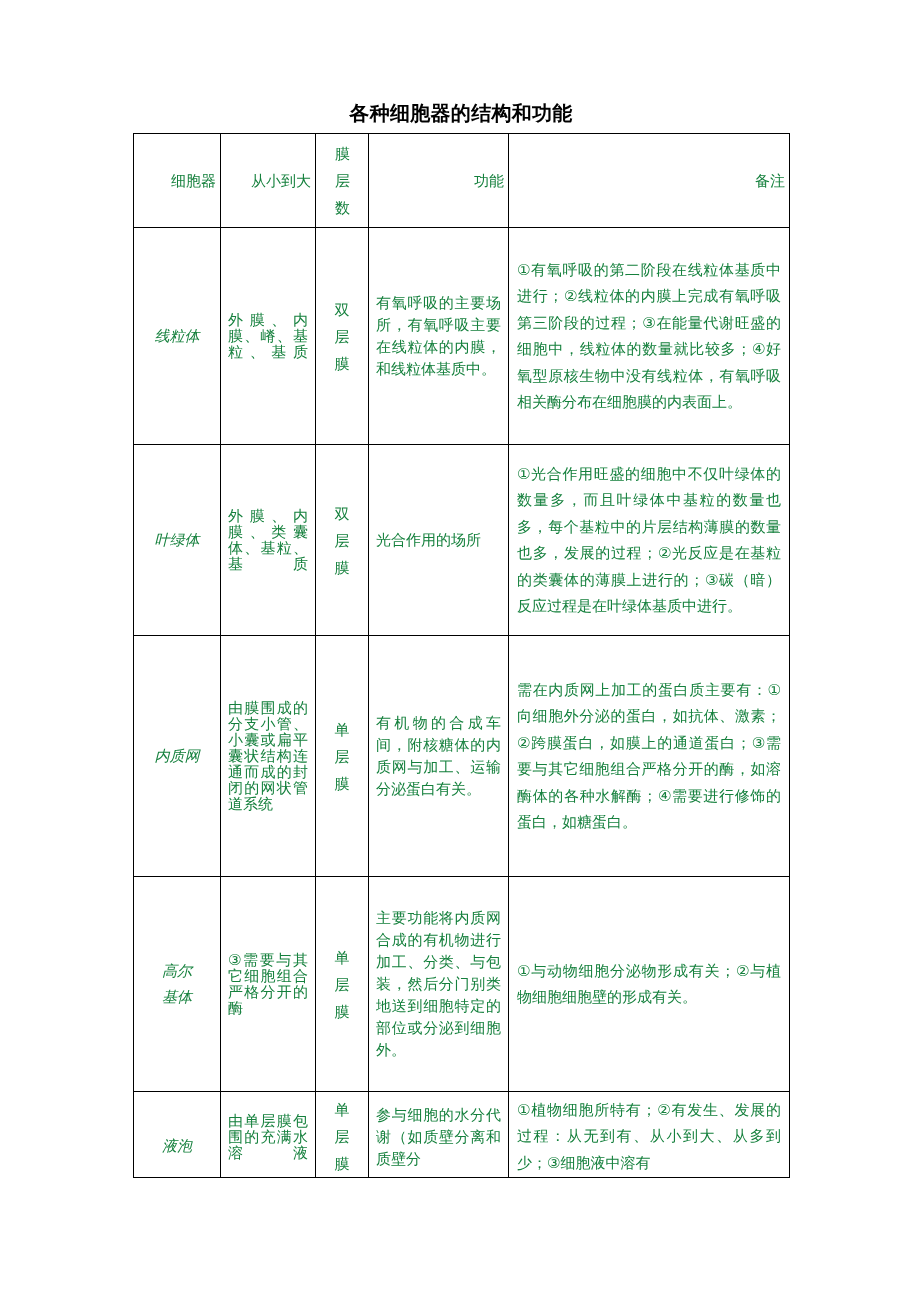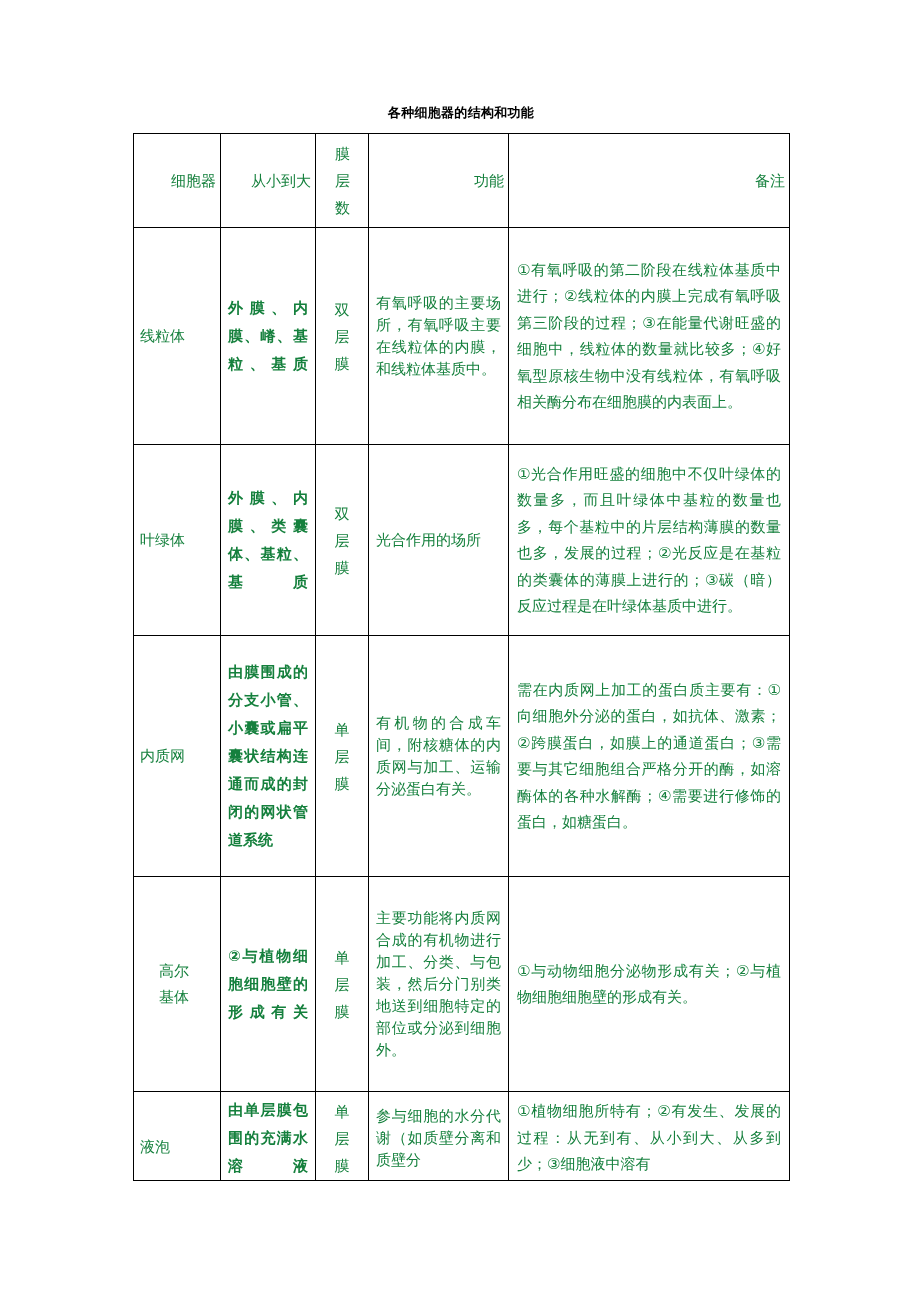--- a/index.html
+++ b/index.html
@@ -26,21 +26,21 @@
 
   
   #doc-title {
     position: absolute;
     left: 133px;
     top: 103px;
     width: 656px;
     text-align: center;
     font-family: "Liberation Sans", "DejaVu Sans", sans-serif;
     font-weight: bold;
-    font-size: 13px;
+    font-size: 20px;
     line-height: 20px;
     letter-spacing: 0.3px;
   }
 
   
   #organelle-table {
     position: absolute;
     left: 133px;
     top: 133px;
     width: 656px;
@@ -79,31 +79,32 @@
     line-height: 27px;
   }
 
   .cellbox {
     padding: 7px 6px;
     box-sizing: border-box;
   }
 
   
   .cell-name .cellbox {
+    text-align: center;
     line-height: 26px;
+    font-style: italic;
   }
 
   
   .cell-struct .cellbox {
     text-align: justify;
     text-align-last: justify;
     padding: 7px 7px;
-    line-height: 28px;
-    word-break: break-all;
-    font-weight: bold;
+    line-height: 16px;
+    word-break: break-all;
   }
   .cell-struct.nolastjust .cellbox {
     text-align-last: left;
   }
 
   
   .cell-layers .cellbox {
     text-align: center;
     line-height: 27px;
     word-break: break-all;
@@ -229,21 +230,21 @@
         <td class="cell-note">
           <div class="cellbox">需在内质网上加工的蛋白质主要有：①向细胞外分泌的蛋白，如抗体、激素；②跨膜蛋白，如膜上的通道蛋白；③需要与其它细胞组合严格分开的酶，如溶酶体的各种水解酶；④需要进行修饰的蛋白，如糖蛋白。</div>
         </td>
       </tr>
 
       <tr class="r-golgi">
         <td class="cell-name">
           <div class="cellbox" style="width:48px;margin:0 auto;word-break:break-all;">高尔基体</div>
         </td>
         <td class="cell-struct">
-          <div class="cellbox">②与植物细胞细胞壁的形成有关</div>
+          <div class="cellbox">③需要与其它细胞组合严格分开的酶</div>
         </td>
         <td class="cell-layers">
           <div class="cellbox" style="width:21px;margin:0 auto;">单层膜</div>
         </td>
         <td class="cell-func">
           <div class="cellbox">主要功能将内质网合成的有机物进行加工、分类、与包装，然后分门别类地送到细胞特定的部位或分泌到细胞外。</div>
         </td>
         <td class="cell-note">
           <div class="cellbox">①与动物细胞分泌物形成有关；②与植物细胞细胞壁的形成有关。</div>
         </td>

